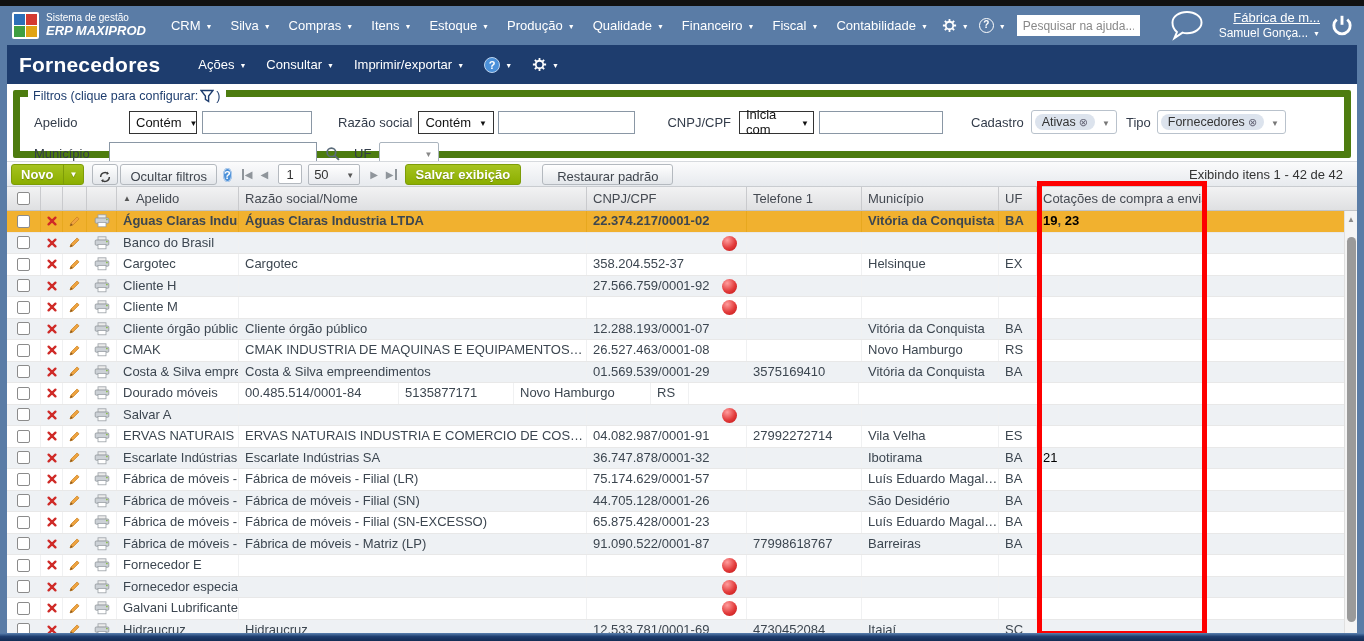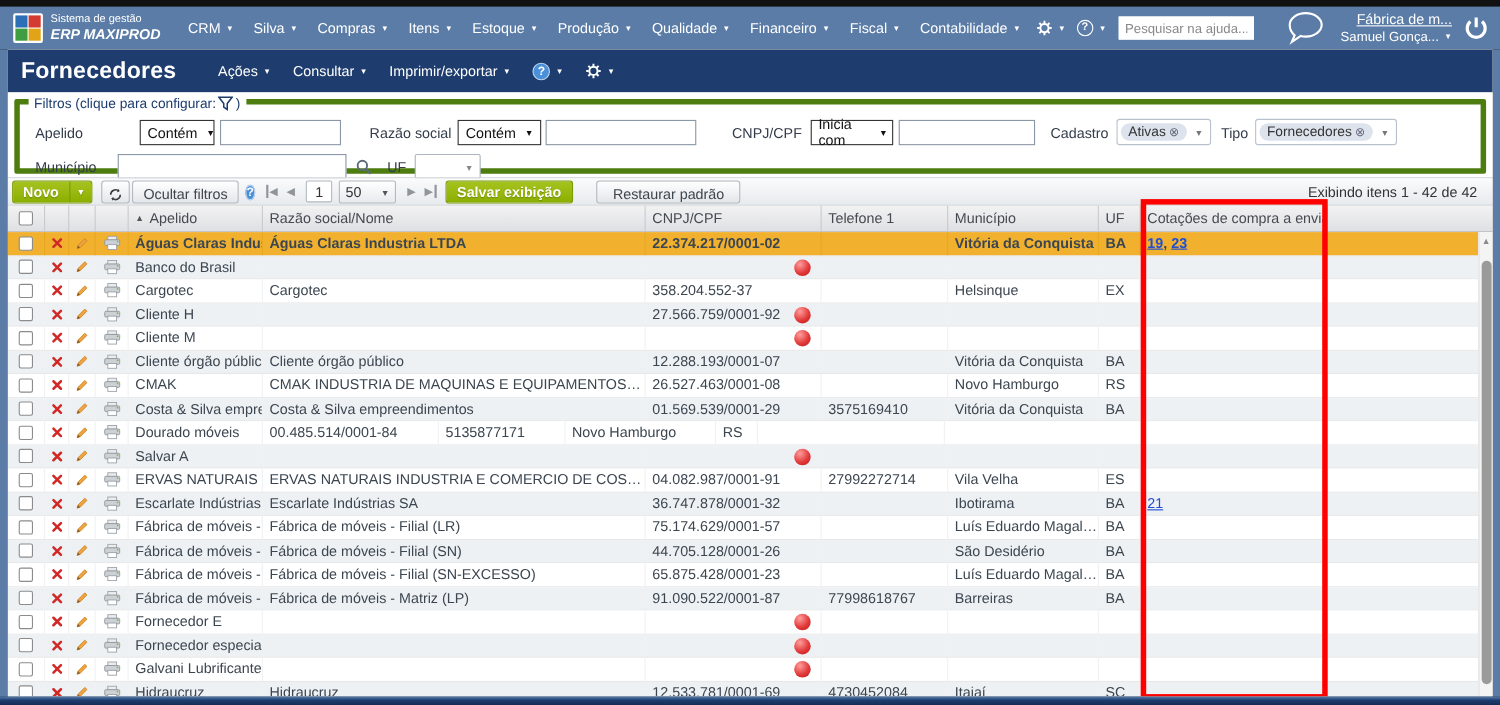--- a/index.html
+++ b/index.html
@@ -45,21 +45,21 @@
               display:flex; align-items:center; color:#fff; }
   .page-title { font-size:21px; font-weight:bold; margin-left:12px; letter-spacing:.2px; }
   .ttl-menu { display:flex; align-items:center; margin-left:28px; }
   .ttl-item { display:flex; align-items:center; font-size:13px; padding:0 10px; cursor:pointer; }
   .help-solid { width:16px; height:16px; background:#4a90d9; border:1px solid #bcd3ee; border-radius:50%;
                 color:#fff; font-size:11px; font-weight:bold; text-align:center; line-height:14px; }
 
   
   .filters { position:absolute; left:0; right:0; top:39px; height:77px; background:#fff; }
   .fieldset { position:absolute; left:6px; right:6px; top:6px; bottom:3px;
-              border:5px solid #4d7c0f; border-radius:2px; }
+              border:7px solid #4d7c0f; border-radius:2px; }
   .legend { position:absolute; top:-8px; left:8px; background:#fff; padding:0 5px; font-size:12.5px;
             color:#1e3d6e; display:flex; align-items:center; cursor:pointer; }
   .legend svg { margin:0 2px; }
   .f-row { position:absolute; left:14px; right:10px; display:flex; align-items:center; font-size:13px; color:#333c4a; }
   .f-row1 { top:13px; height:24px; }
   .f-row2 { top:44px; height:24px; }
   .f-label { white-space:nowrap; }
   .sel-native { height:23px; border:1px solid #333; background:#fff; display:flex; align-items:center;
                 font-size:13px; color:#111; padding:0 4px 0 6px; cursor:pointer; }
   .sel-native .caret { color:#111; font-size:8px; margin-left:8px; }
@@ -123,21 +123,21 @@
   .c-razao { width:348px; text-overflow:ellipsis; }
   .c-cnpj { width:160px; position:relative; }
   .c-tel { width:115px; }
   .c-mun { width:137px; text-overflow:ellipsis; }
   .c-uf { width:38px; }
   .c-cot { width:170px; }
   .c-fill { flex:1; border-right:none; }
   .cb { width:13px; height:13px; background:#fff; border:1px solid #8b8b8b; border-radius:2px; }
   .dot { position:absolute; right:9px; top:3px; width:15px; height:15px; border-radius:50%;
          background:radial-gradient(circle at 35% 28%, #ff9d9d, #e23b3b 55%, #bf1212); }
-  .cot-link { color:#1d4ed8; text-decoration:underline; cursor:pointer; }
+  .cot-link { color:#000000; cursor:pointer; }
 
   
   .hc-check{width:34px;justify-content:center;padding-left:0;}
   .hc-del{width:22px;} .hc-edit{width:24px;} .hc-print{width:30px;}
   .hc-apelido{width:122px;} .hc-razao{width:348px;} .hc-cnpj{width:160px;}
   .hc-tel{width:115px;} .hc-mun{width:137px;} .hc-uf{width:38px;} .hc-cot{width:170px;}
   .hc-fill{flex:1;border-right:none;}
 
   
   .vscroll { position:absolute; right:0; top:166px; bottom:0; width:13px; background:#f4f4f4;
@@ -300,21 +300,21 @@
               <span>Contém</span>
               <span class="caret">▼</span>
             </div>
           <input class="f-input" style="width: 137px; margin-left: 4px;">
           <span class="f-label" style="margin-left:32px">CNPJ/CPF</span>
           <div class="sel-native" style="width:75px;margin-left:8px">
               <span>Inicia com</span>
               <span class="caret">▼</span>
             </div>
           <input class="f-input" style="width: 124px; margin-left: 5px;">
-          <span class="f-label" style="margin-left:14px">Cadastro</span>
+          <span class="f-label" style="margin-left:28px">Cadastro</span>
           <div class="combo" style="margin-left:7px">
             <span class="chip">
                 <span>Ativas</span>
                 <span class="x">⊗</span>
               </span>
             <span class="caret">▼</span>
           </div>
           <span class="f-label" style="margin-left:9px">Tipo</span>
           <div class="combo" style="margin-left:6px">
             <span class="chip">

